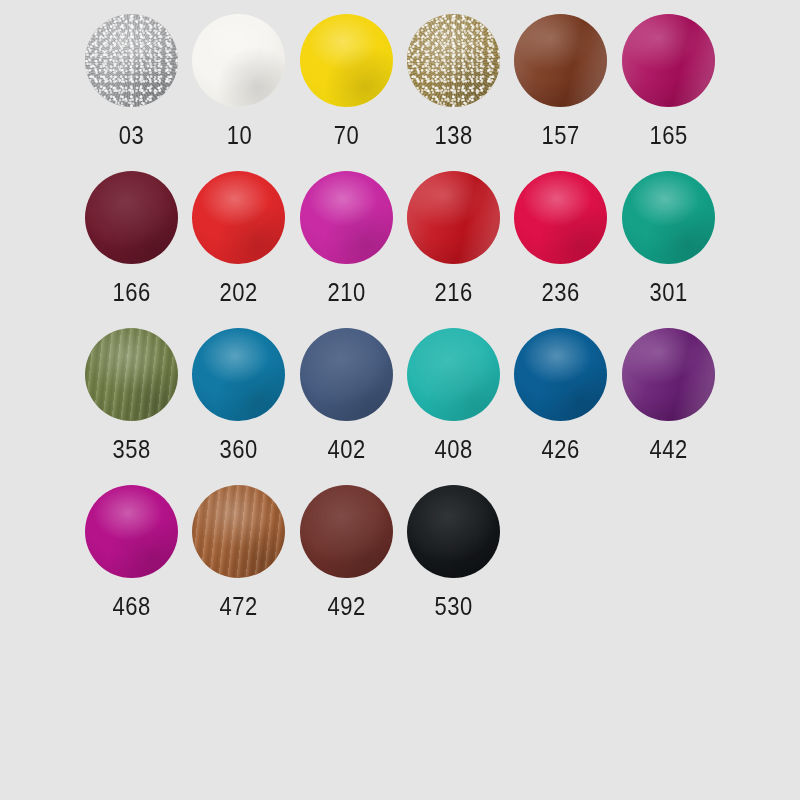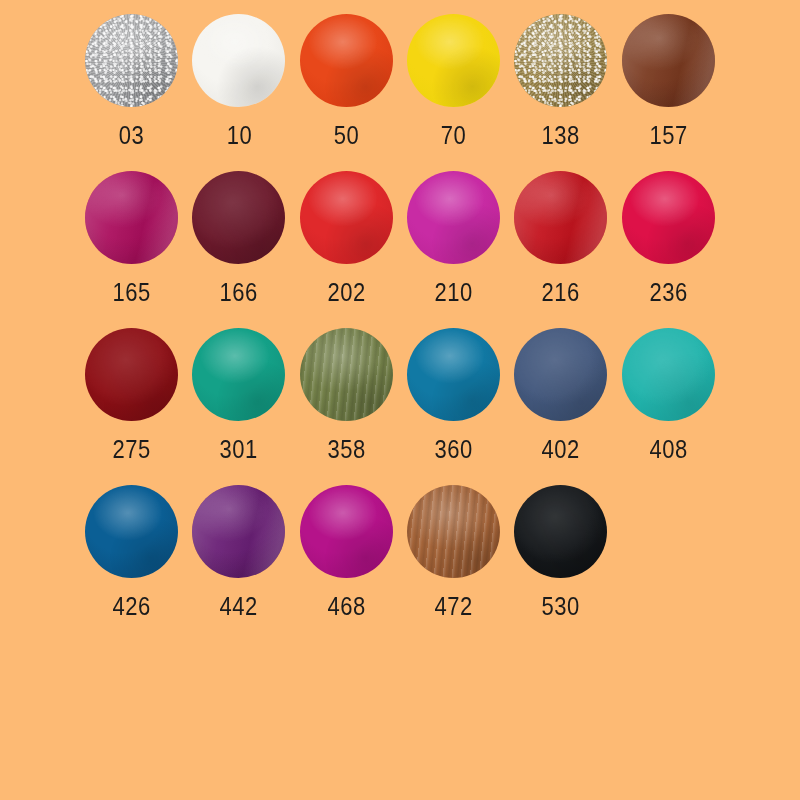--- a/index.html
+++ b/index.html
@@ -11,21 +11,21 @@
   body {
     width: 800px;
     height: 800px;
     font-family: "Liberation Sans", sans-serif;
     overflow: hidden;
   }
   #sheet {
     position: relative;
     width: 800px;
     height: 800px;
-    background: #fdba74;
+    background: #e5e5e5;
     box-sizing: border-box;
   }
   .swatch-grid {
     position: absolute;
     left: 78px;
     top: 6px;
     width: 644px;
     display: flex;
     flex-wrap: wrap;
   }
@@ -132,28 +132,20 @@
       <div class="swatch-cell">
         <div class="swatch-dot-wrap">
           <div class="swatch-dot fin-gloss" style="background: radial-gradient(circle at 40% 32%, rgb(246, 245, 241) 0%, rgb(246, 245, 241) 45%, rgb(230, 229, 224) 100%);">
             <span class="sheen"></span>
           </div>
         </div>
         <div class="swatch-label">10</div>
       </div>
       <div class="swatch-cell">
         <div class="swatch-dot-wrap">
-          <div class="swatch-dot fin-gloss" style="background: radial-gradient(circle at 40% 32%, rgb(232, 72, 26) 0%, rgb(232, 72, 26) 45%, rgb(214, 58, 16) 100%);">
-            <span class="sheen"></span>
-          </div>
-        </div>
-        <div class="swatch-label">50</div>
-      </div>
-      <div class="swatch-cell">
-        <div class="swatch-dot-wrap">
           <div class="swatch-dot fin-gloss" style="background: radial-gradient(circle at 40% 32%, rgb(245, 214, 17) 0%, rgb(245, 214, 17) 45%, rgb(234, 211, 11) 100%);">
             <span class="sheen"></span>
           </div>
         </div>
         <div class="swatch-label">70</div>
       </div>
       <div class="swatch-cell">
         <div class="swatch-dot-wrap">
           <div class="swatch-dot fin-glitter" style="background: radial-gradient(circle at 40% 32%, rgb(160, 138, 78) 0%, rgb(160, 138, 78) 45%, rgb(141, 120, 64) 100%);">
             <span class="sheen"></span>
@@ -212,28 +204,20 @@
       <div class="swatch-cell">
         <div class="swatch-dot-wrap">
           <div class="swatch-dot fin-gloss" style="background: radial-gradient(circle at 40% 32%, rgb(222, 17, 72) 0%, rgb(222, 17, 72) 45%, rgb(196, 12, 60) 100%);">
             <span class="sheen"></span>
           </div>
         </div>
         <div class="swatch-label">236</div>
       </div>
       <div class="swatch-cell">
         <div class="swatch-dot-wrap">
-          <div class="swatch-dot fin-matte" style="background: radial-gradient(circle at 40% 32%, rgb(142, 16, 22) 0%, rgb(142, 16, 22) 45%, rgb(110, 11, 16) 100%);">
-            <span class="sheen"></span>
-          </div>
-        </div>
-        <div class="swatch-label">275</div>
-      </div>
-      <div class="swatch-cell">
-        <div class="swatch-dot-wrap">
           <div class="swatch-dot fin-gloss" style="background: radial-gradient(circle at 40% 32%, rgb(20, 161, 136) 0%, rgb(20, 161, 136) 45%, rgb(14, 139, 117) 100%);">
             <span class="sheen"></span>
           </div>
         </div>
         <div class="swatch-label">301</div>
       </div>
       <div class="swatch-cell">
         <div class="swatch-dot-wrap">
           <div class="swatch-dot fin-metallic" style="background: radial-gradient(circle at 40% 32%, rgb(116, 129, 74) 0%, rgb(116, 129, 74) 45%, rgb(99, 111, 61) 100%);">
             <span class="sheen"></span>
@@ -289,20 +273,28 @@
         </div>
         <div class="swatch-label">468</div>
       </div>
       <div class="swatch-cell">
         <div class="swatch-dot-wrap">
           <div class="swatch-dot fin-metallic" style="background: radial-gradient(circle at 40% 32%, rgb(165, 101, 58) 0%, rgb(165, 101, 58) 45%, rgb(140, 80, 41) 100%);">
             <span class="sheen"></span>
           </div>
         </div>
         <div class="swatch-label">472</div>
+      </div>
+      <div class="swatch-cell">
+        <div class="swatch-dot-wrap">
+          <div class="swatch-dot fin-matte" style="background: radial-gradient(circle at 40% 32%, rgb(110, 50, 44) 0%, rgb(110, 50, 44) 45%, rgb(87, 36, 31) 100%);">
+            <span class="sheen"></span>
+          </div>
+        </div>
+        <div class="swatch-label">492</div>
       </div>
       <div class="swatch-cell">
         <div class="swatch-dot-wrap">
           <div class="swatch-dot fin-matte" style="background: radial-gradient(circle at 40% 32%, rgb(22, 25, 28) 0%, rgb(22, 25, 28) 45%, rgb(12, 14, 16) 100%);">
             <span class="sheen"></span>
           </div>
         </div>
         <div class="swatch-label">530</div>
       </div>
     </div>

